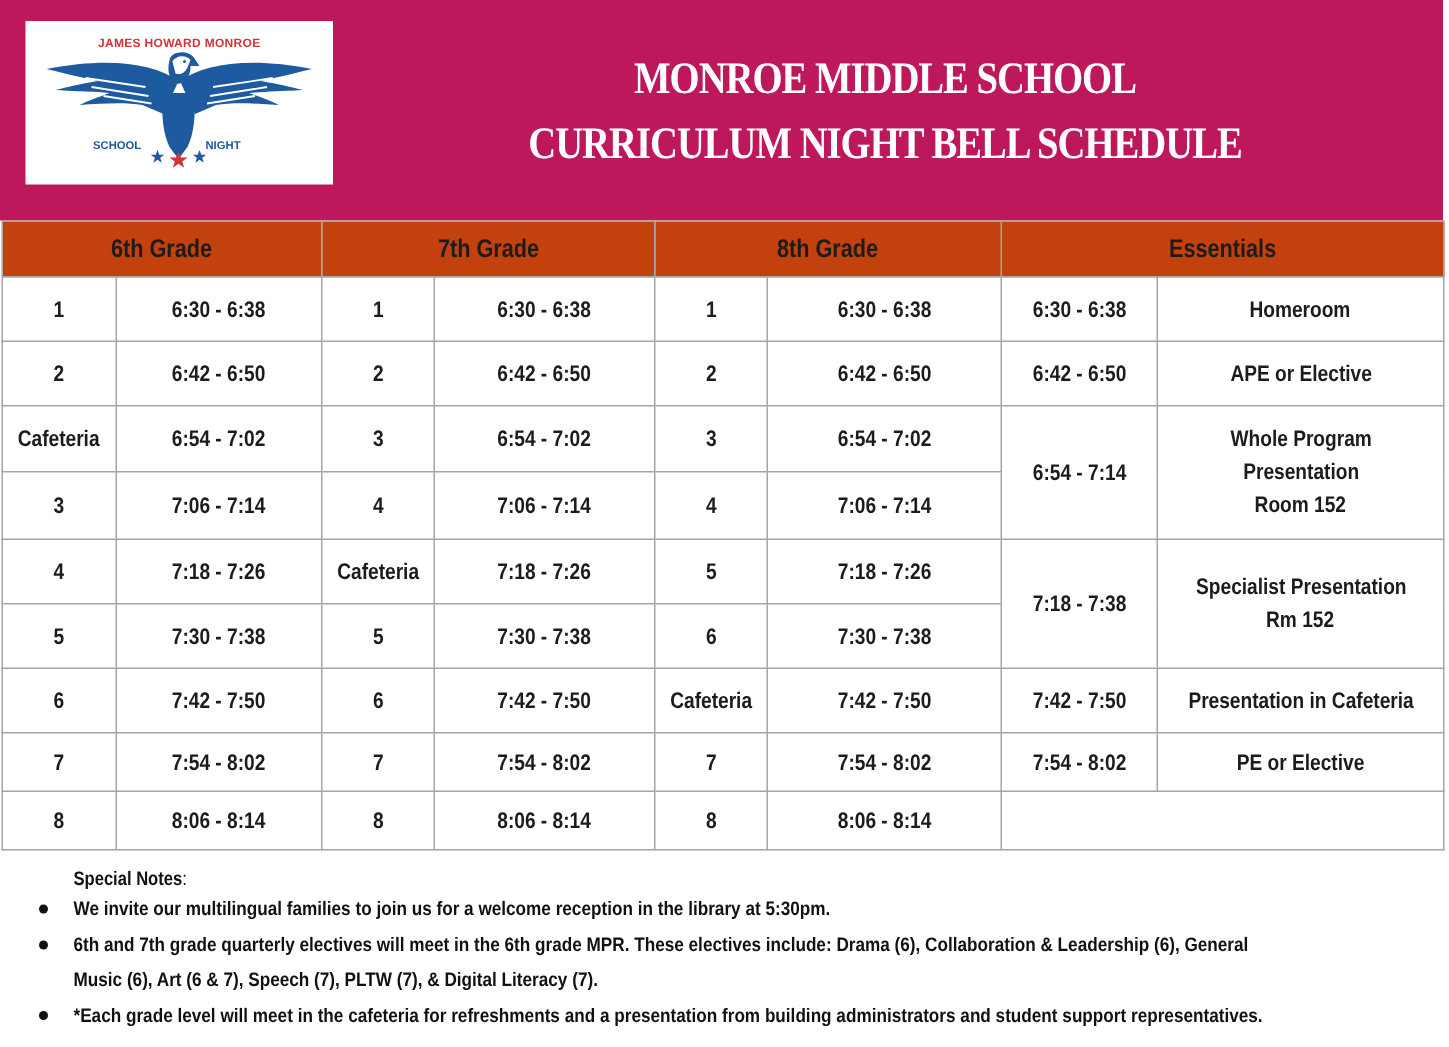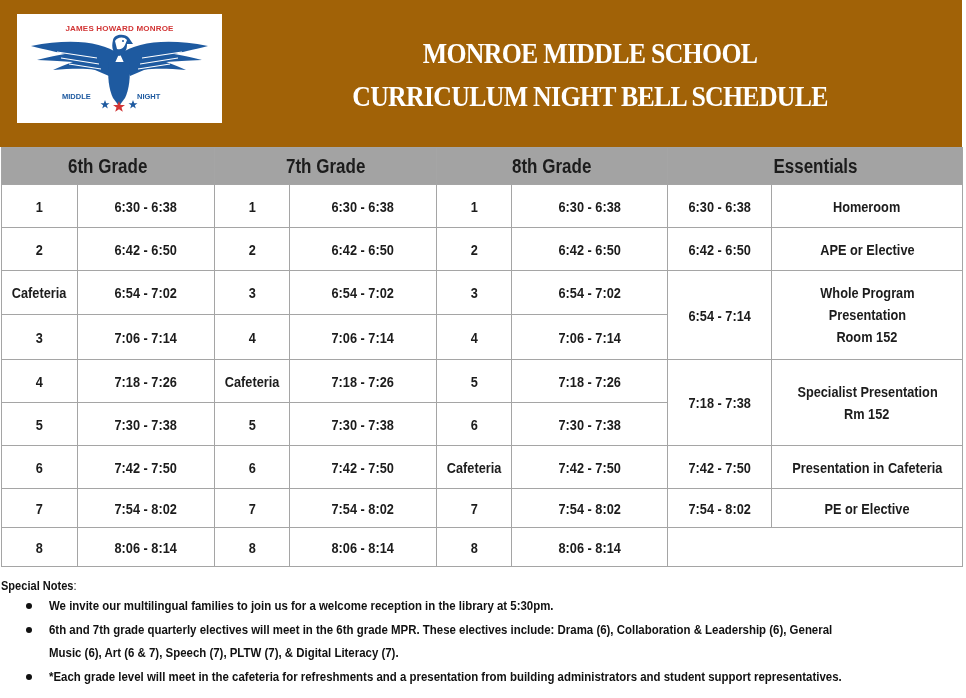--- a/index.html
+++ b/index.html
@@ -3,21 +3,21 @@
   <meta charset="utf-8">
   <style>
     html, body { margin: 0; padding: 0; }
     body {
       width: 966px; height: 698px; overflow: hidden; background: #ffffff;
       font-family: "Liberation Sans", "DejaVu Sans", sans-serif;
       color: #1a1a1a; position: relative;
     }
     .banner {
       position: absolute; left: 0; top: 0; width: 962px; height: 147px;
-      background: #a16207;
+      background: #be185d;
     }
     .logo {
       position: absolute; left: 17px; top: 14px; width: 205px; height: 109px;
       background: #ffffff;
     }
     .logo .top-text {
       position: absolute; top: 10px; left: 0; width: 100%; text-align: center;
       color: #d23535; font-weight: bold; font-size: 8px; letter-spacing: 0.2px;
     }
     .logo svg { position: absolute; left: 0; top: 0; }
@@ -36,31 +36,31 @@
     table.sched {
       position: absolute; left: 1px; top: 147px; border-collapse: collapse;
       table-layout: fixed; width: 961px;
     }
     table.sched td, table.sched th {
       border: 1.5px solid #a5a5a5; text-align: center; vertical-align: middle;
       font-weight: bold; font-size: 15px; padding: 0; color: #1c1c1c;
       font-family: "Liberation Sans Narrow", "Liberation Sans", sans-serif;
     }
     table.sched th {
-      background: #a3a3a3; height: 36px; font-size: 20px;
+      background: #c2410c; height: 36px; font-size: 17px;
     }
     table.sched td { background: #fff; }
     .cond { display: inline-block; transform: scaleX(0.85); white-space: nowrap; }
     td.ess-label { line-height: 22px; text-decoration: underline; }
 
     .notes {
       position: absolute; left: 0; top: 578px; width: 966px;
       font-size: 13px; font-weight: bold; color: #111;
     }
-    .notes .hdr { position: absolute; left: 1px; top: 0; }
+    .notes .hdr { position: absolute; left: 1px; top: 0; padding-left: 48px; }
     .notes .hdr .cond, .notes li .cond { transform-origin: left center; }
     .notes ul {
       list-style: none; margin: 0; padding: 0; position: absolute; left: 0; top: 16px;
       width: 966px;
     }
     .notes li { position: relative; padding-left: 49px; line-height: 23px; margin-bottom: 1px; }
     .notes li .bullet {
       position: absolute; left: 26px; top: 9px; width: 6px; height: 6px;
       background: #111; border-radius: 50%;
     }
@@ -83,21 +83,21 @@
 
       <path d="M96 26 C97 20 108 19 112 24 L116 30 L110 30 C110 36 108 40 102 42 C96 40 94 34 96 26 Z" fill="#1e5aa0"></path>
       <path d="M98 27 C100 23 107 22 110 26 L108 31 C106 35 103 36 100 35 Z" fill="#fff"></path>
       <circle cx="106" cy="27" r="1" fill="#1e5aa0"></circle>
 
       <polygon points="88,86 89.2,89.2 92.5,89.2 89.8,91.2 90.8,94.5 88,92.5 85.2,94.5 86.2,91.2 83.5,89.2 86.8,89.2" fill="#1e5aa0"></polygon>
       <polygon points="102,87 103.6,91 108,91 104.5,93.6 105.8,97.8 102,95.2 98.2,97.8 99.5,93.6 96,91 100.4,91" fill="#d23535"></polygon>
       <polygon points="116,86 117.2,89.2 120.5,89.2 117.8,91.2 118.8,94.5 116,92.5 113.2,94.5 114.2,91.2 111.5,89.2 114.8,89.2" fill="#1e5aa0"></polygon>
     </svg>
     <div class="top-text">JAMES HOWARD MONROE</div>
-    <div class="mid l">MIDDLE</div>
+    <div class="mid l">SCHOOL</div>
     <div class="mid r">NIGHT</div>
   </div>
   <div class="title l1">MONROE MIDDLE SCHOOL</div>
   <div class="title l2">CURRICULUM NIGHT BELL SCHEDULE</div>
 </div>
 
 <table class="sched">
   <colgroup>
     <col style="width:76px">
       <col style="width:137px">

